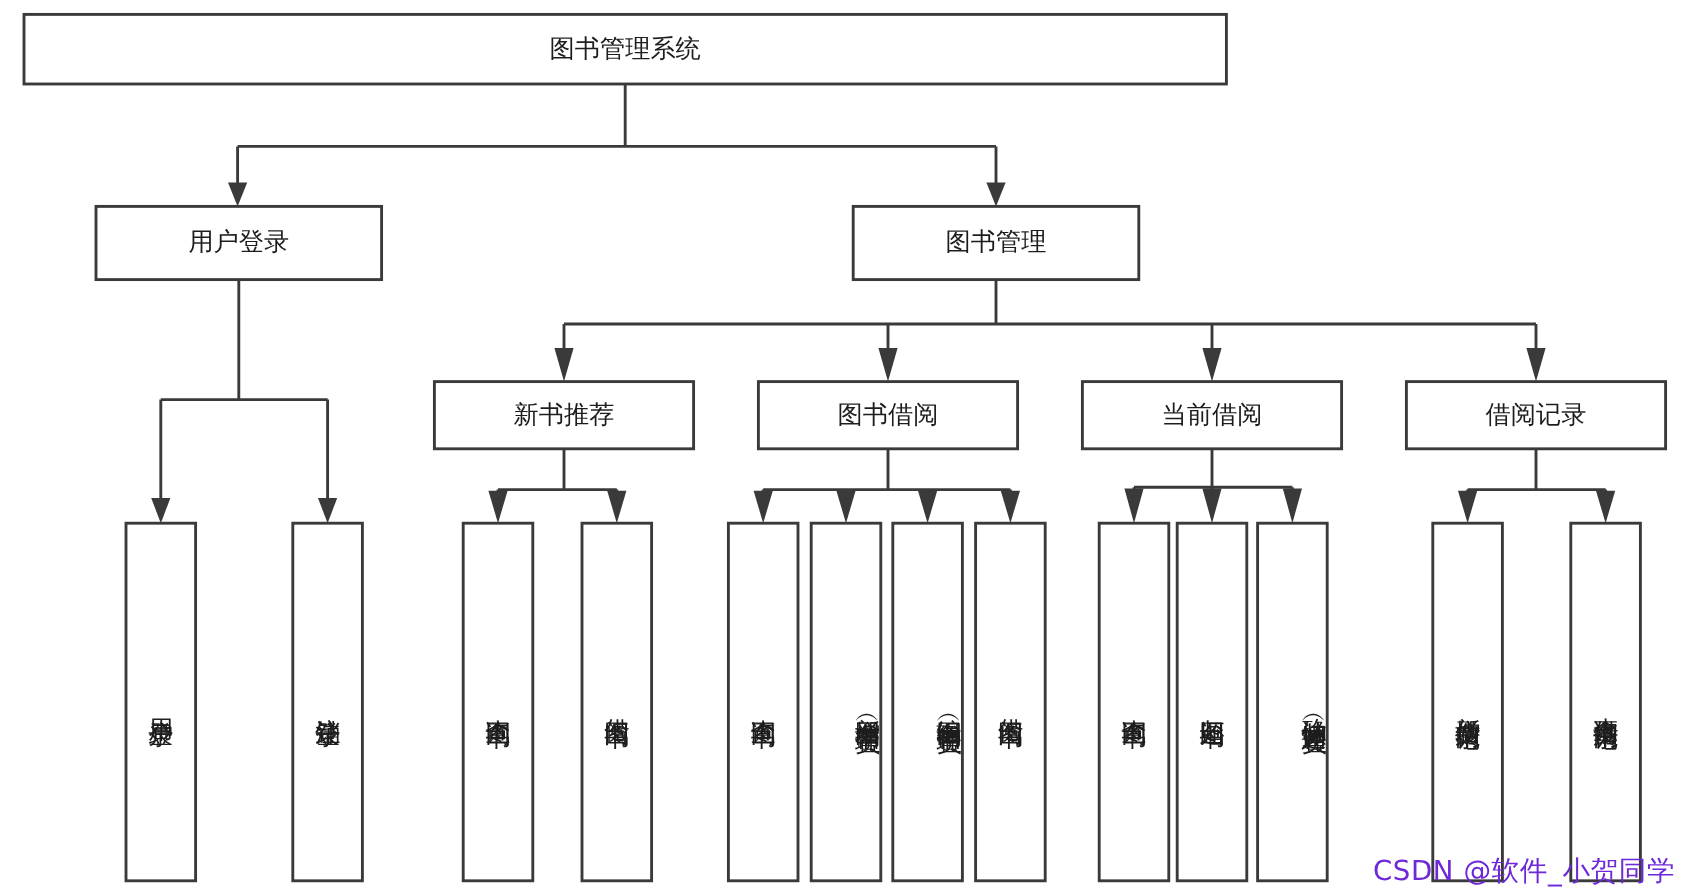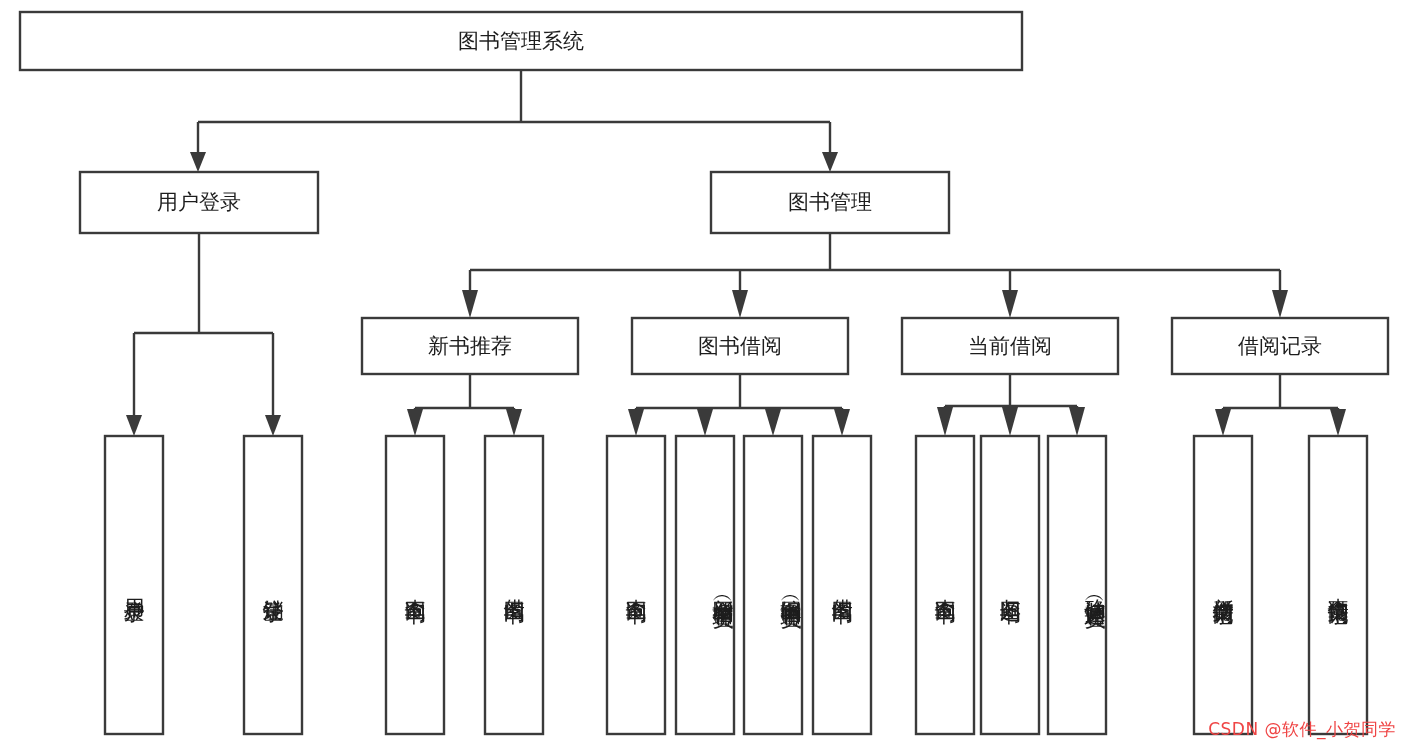--- a/index.html
+++ b/index.html
@@ -65,22 +65,22 @@
     justify-content: center;
     text-align: center;
     box-sizing: border-box;
     pointer-events: none;
   }
   .watermark {
     position: absolute;
     right: 9px;
     bottom: 6px;
     font-family: "DejaVu Sans", "Liberation Sans", sans-serif;
-    font-size: 17px;
-    color: #ef4444;
+    font-size: 23px;
+    color: #6d28d9;
     letter-spacing: 0.5px;
     white-space: nowrap;
   }
 </style>
 </head>
 <body>
 
 <div id="diagram-root">
 
   <svg class="tree-svg" viewBox="0 0 1405 747" xmlns="http://www.w3.org/2000/svg">

